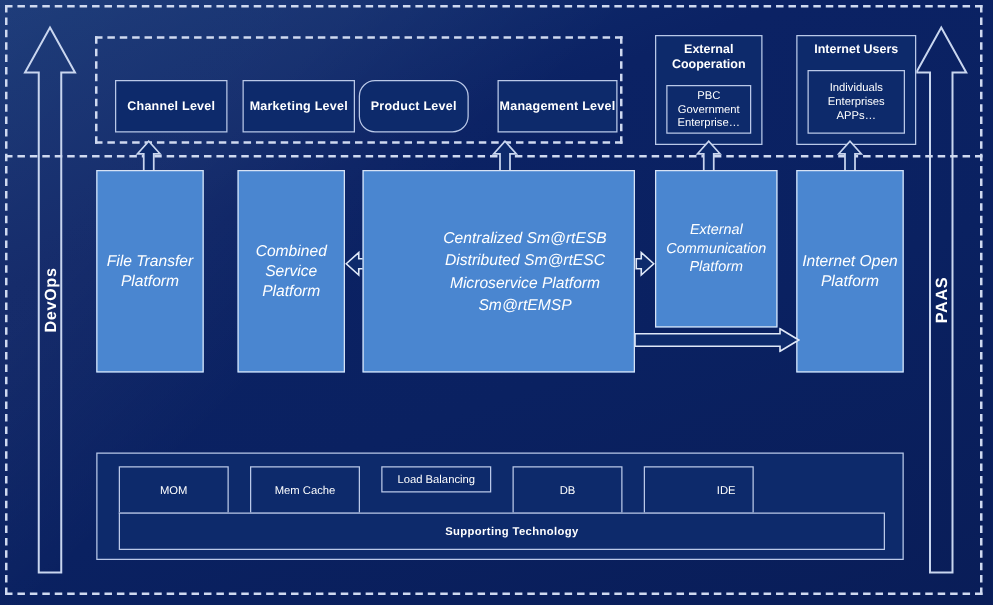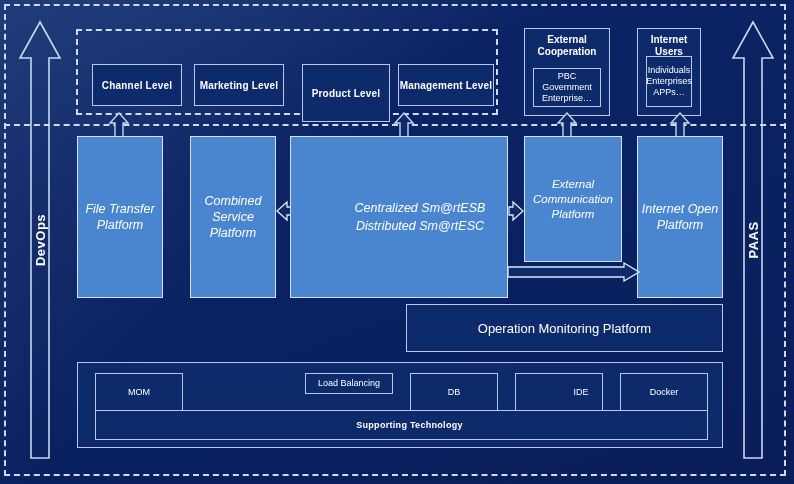--- a/index.html
+++ b/index.html
@@ -88,33 +88,33 @@
   </div>
 
   <div class="dashed-zone" style="left:76px;top:29px;width:422px;height:86px;"></div>
 
   <div class="box navy-box lvl" style="left:92px;top:64px;width:90px;height:42px;">
     <span>Channel Level</span>
   </div>
   <div class="box navy-box lvl" style="left:194px;top:64px;width:90px;height:42px;">
     <span>Marketing Level</span>
   </div>
-  <div class="box navy-box lvl" style="left:302px;top:64px;width:88px;height:58px;">
+  <div class="box navy-box lvl" style="left:287px;top:64px;width:88px;height:42px;border-radius:13px;">
     <span>Product Level</span>
   </div>
   <div class="box navy-box lvl" style="left:398px;top:64px;width:96px;height:42px;">
     <span>Management Level</span>
   </div>
 
   <div class="box navy-box" style="left:524px;top:28px;width:86px;height:88px;display:block;">
     <span class="ext-title">External Cooperation</span>
     <span class="ext-inner" style="left:8px;top:39px;right:8px;bottom:8px;">PBC Government Enterprise…</span>
   </div>
 
-  <div class="box navy-box" style="left:637px;top:28px;width:64px;height:88px;display:block;">
+  <div class="box navy-box" style="left:637px;top:28px;width:96px;height:88px;display:block;">
     <span class="ext-title">Internet Users</span>
     <span class="ext-inner" style="left:8px;top:27px;right:8px;bottom:8px;">Individuals Enterprises APPs…</span>
   </div>
 
   <div style="position:absolute;left:4px;top:124px;width:782px;height:0;border-top:2px dashed #cfd9f0;"></div>
 
   <div class="conn" style="left:108px;top:112px;width:22px;height:26px;">
     <svg width="22" height="26" viewBox="0 0 22 26">
       <polygon points="11,1 20,11 15,11 15,25 7,25 7,11 2,11" fill="#0d2a6b" stroke="#c9d6ef" stroke-width="1.4"></polygon>
     </svg>
@@ -145,20 +145,21 @@
 
   <div class="conn" style="left:276px;top:200px;width:16px;height:22px;">
     <svg width="16" height="22" viewBox="0 0 16 22">
       <polygon points="1,11 11,2 11,7 15,7 15,15 11,15 11,20" fill="#0d2a6b" stroke="#dfe8f8" stroke-width="1.3"></polygon>
     </svg>
   </div>
 
   <div class="box blue-box" style="left:290px;top:136px;width:218px;height:162px;flex-direction:column;padding-left:42px;">
     <span class="center-txt">Centralized Sm@rtESB</span>
     <span class="center-txt">Distributed Sm@rtESC</span>
+    <span class="center-txt">Microservice Platform Sm@rtEMSP</span>
   </div>
 
   <div class="conn" style="left:508px;top:200px;width:16px;height:22px;">
     <svg width="16" height="22" viewBox="0 0 16 22">
       <polygon points="15,11 5,2 5,7 1,7 1,15 5,15 5,20" fill="#0d2a6b" stroke="#dfe8f8" stroke-width="1.3"></polygon>
     </svg>
   </div>
 
   <div class="box blue-box plat-txt small" style="left:524px;top:136px;width:98px;height:126px;">
     <span>External Communication Platform</span>
@@ -167,28 +168,25 @@
   <div class="box blue-box plat-txt" style="left:637px;top:136px;width:86px;height:162px;">
     <span>Internet Open Platform</span>
   </div>
 
   <div class="conn" style="left:508px;top:262px;width:132px;height:20px;">
     <svg width="132" height="20" viewBox="0 0 132 20">
       <polygon points="0,5 116,5 116,1 131,10 116,19 116,15 0,15" fill="#0d2a6b" stroke="#dfe8f8" stroke-width="1.3"></polygon>
     </svg>
   </div>
 
-  <div class="box navy-box band-txt" style="left:406px;top:304px;width:317px;height:48px;">
-    <span>Operation Monitoring Platform</span>
-  </div>
 
   <div class="box navy-box" style="left:77px;top:362px;width:646px;height:86px;display:block;">
 
     <span class="ext-inner chip" style="left:17px;top:10px;width:88px;height:38px;">MOM</span>
+    <span class="ext-inner chip" style="left:122px;top:10px;width:88px;height:38px;">Mem Cache</span>
     <span class="ext-inner chip" style="left:227px;top:10px;width:88px;height:21px;">Load Balancing</span>
     <span class="ext-inner chip" style="left:332px;top:10px;width:88px;height:38px;">DB</span>
     <span class="ext-inner chip" style="left:437px;top:10px;width:88px;height:38px;padding-left:44px;">IDE</span>
-    <span class="ext-inner chip" style="left:542px;top:10px;width:88px;height:38px;">Docker</span>
 
     <span class="ext-inner support-txt" style="left:17px;top:47px;width:613px;height:30px;">Supporting Technology</span>
   </div>
 
 </div>
 
 </body></html>

